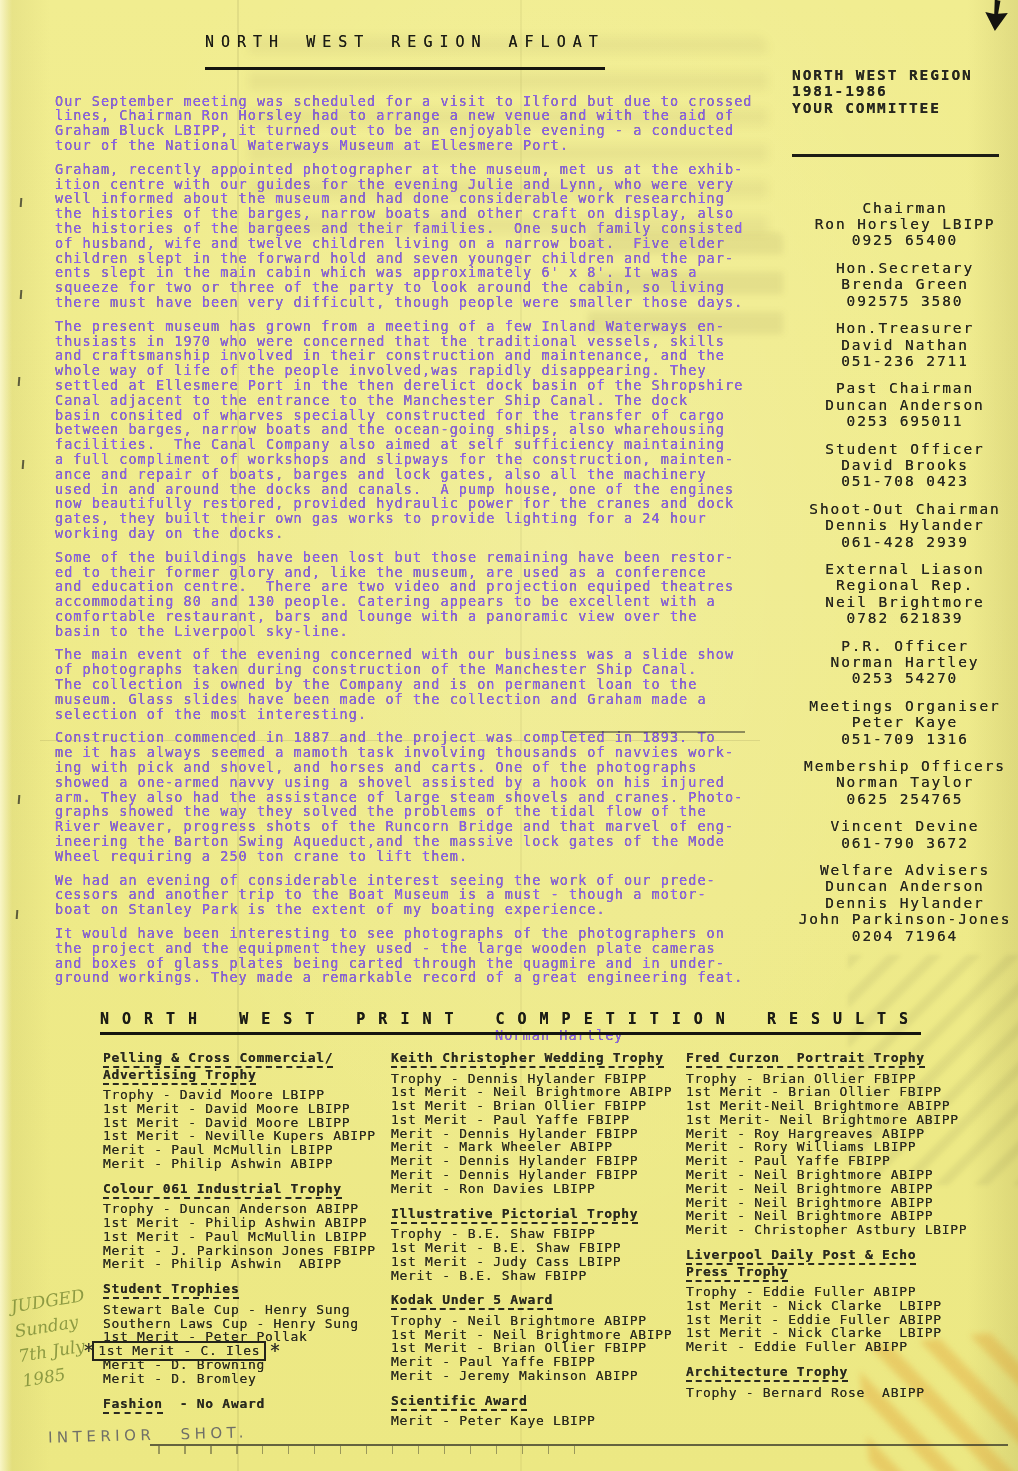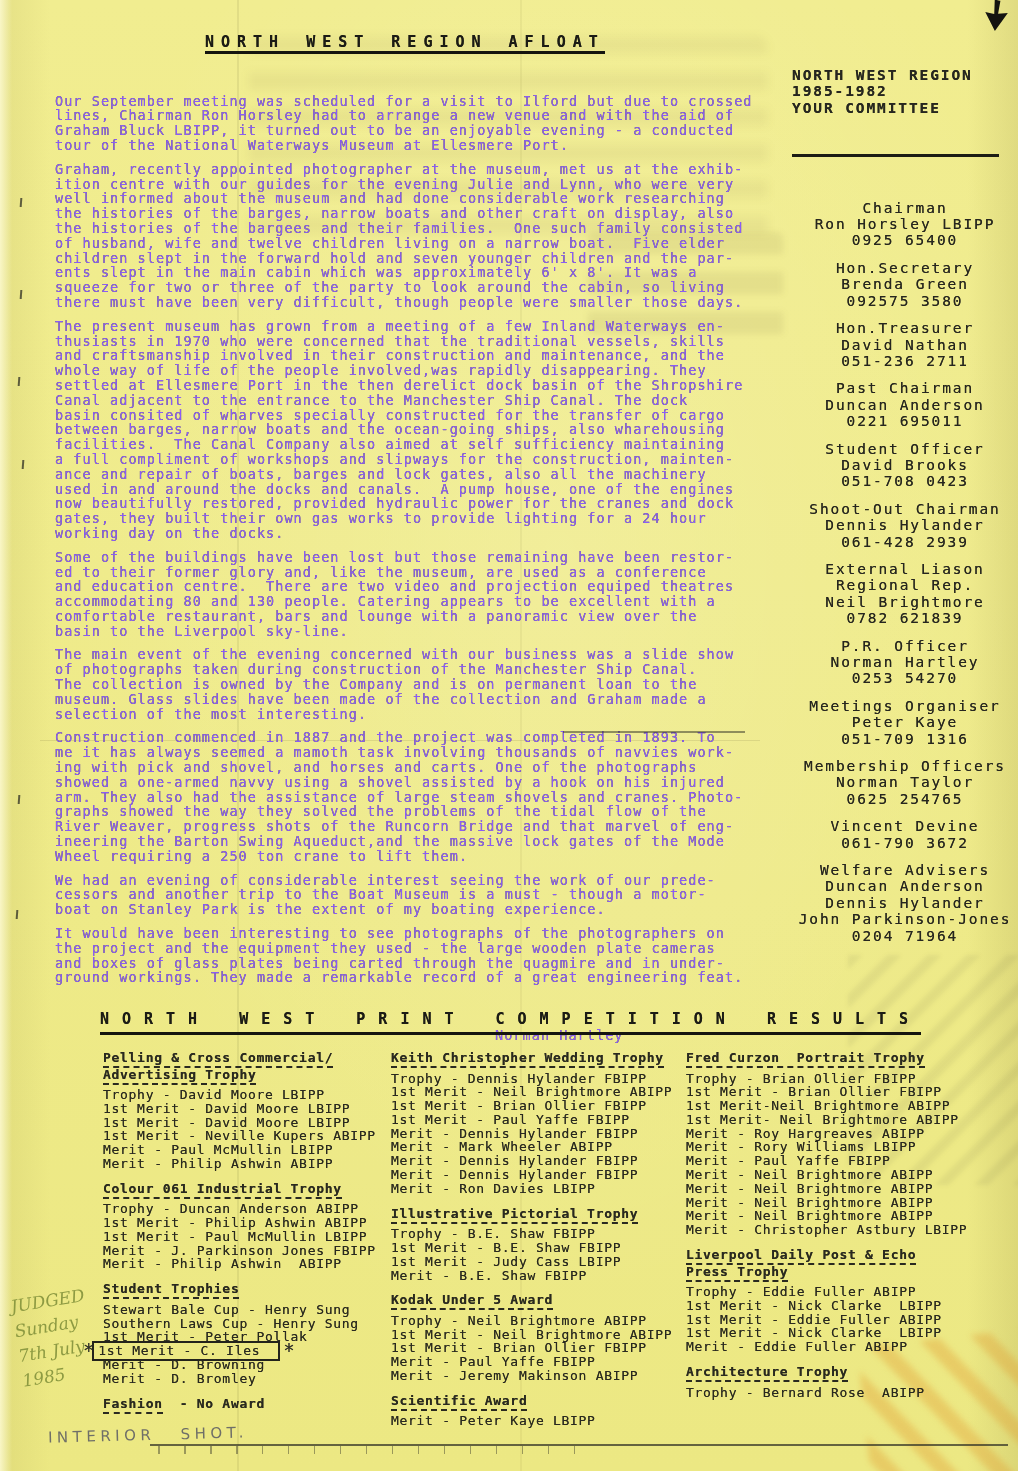--- a/index.html
+++ b/index.html
@@ -13,22 +13,22 @@
     color:#2b2b26;
   }
   .edge-left{position:absolute;left:0;top:0;width:12px;height:100%;
     background:linear-gradient(90deg,#f9f6c6,rgba(249,246,198,0));}
   .crease-v{position:absolute;top:0;height:100%;width:2px;background:rgba(90,85,35,0.10);}
   .crease-h{position:absolute;height:1px;background:rgba(70,65,30,0.12);}
 
   
   .masthead{
     position:absolute;left:205px;top:33px;
-    font-size:15px;font-weight:bold;letter-spacing:7px;word-spacing:5px;
-    border-bottom:3.5px solid #15150f;padding-bottom:0;color:#1b1b15;
+    font-size:15px;font-weight:normal;letter-spacing:7px;word-spacing:5px;
+    border-bottom:3.5px solid #15150f;padding-bottom:16px;color:#1b1b15;
     text-shadow:0 0 0.6px rgba(30,30,20,0.8);
   }
 
   
   .article{
     position:absolute;left:55px;top:64px;width:705px;
     font-size:13.5px;letter-spacing:1.05px;line-height:14.8px;
     white-space:pre;color:#8b5cf6;text-shadow:0 0 0.5px rgba(40,40,30,0.75);
   }
   .para{margin-bottom:9px;}
@@ -57,21 +57,21 @@
     text-shadow:0 0 0.5px rgba(40,40,30,0.75);
   }
   .rcol1{left:103px;width:282px;}
   .rcol2{left:391px;width:288px;}
   .rcol3{left:686px;width:325px;}
   .rsec{margin-bottom:10px;}
   .rhead{margin-bottom:5px;font-weight:600;line-height:16.5px;}
   .rhead .hline{border-bottom:2px dashed #2a2a20;padding-bottom:1px;}
   .rhead .hrest{font-weight:600;border-bottom:none;}
   .rline{position:relative;}
-  .boxed{border:2px solid #23231b;padding:0 18px 1px 4px;margin-left:-5px;}
+  .boxed{border:2px solid #23231b;padding:0 4px 1px 4px;margin-left:-5px;}
   .star{font-family:"DejaVu Sans",sans-serif;font-size:19px;color:#30302a;line-height:10px;vertical-align:-2px;}
   .star.left{margin-left:-19px;margin-right:3px;}
   .star:not(.left){margin-left:4px;}
 
   
   .judged{
     position:absolute;left:16px;top:1284px;width:130px;
     font-family:"DejaVu Serif",serif;font-style:italic;font-size:17px;
     line-height:25px;color:#8d9a42;transform:rotate(-9deg);white-space:pre-line;
   }
@@ -173,32 +173,32 @@
 boat on Stanley Park is the extent of my boating experience.</div><div class="para">It would have been interesting to see photographs of the photographers on
 the project and the equipment they used - the large wooden plate cameras
 and boxes of glass plates being carted through the quagmire and in under-
 ground workings. They made a remarkable record of a great engineering feat.</div></div>
   <div class="byline">Norman Hartley</div>
 </div>
 <div class="navvies-underline"></div>
 
 <div class="committee">
   <div class="chead" style="white-space:pre-line;">NORTH WEST REGION
-   1985-1982
+   1981-1986
 YOUR COMMITTEE</div>
   <div class="crule"></div>
   <div><div class="centry">Chairman
 Ron Horsley LBIPP
 0925 65400</div><div class="centry">Hon.Secretary
 Brenda Green
 092575 3580</div><div class="centry">Hon.Treasurer
 David Nathan
 051-236 2711</div><div class="centry">Past Chairman
 Duncan Anderson
-0221 695011</div><div class="centry">Student Officer
+0253 695011</div><div class="centry">Student Officer
 David Brooks
 051-708 0423</div><div class="centry">Shoot-Out Chairman
 Dennis Hylander
 061-428 2939</div><div class="centry">External Liason
 Regional Rep.
 Neil Brightmore
 0782 621839</div><div class="centry">P.R. Officer
 Norman Hartley
 0253 54270</div><div class="centry">Meetings Organiser
 Peter Kaye

